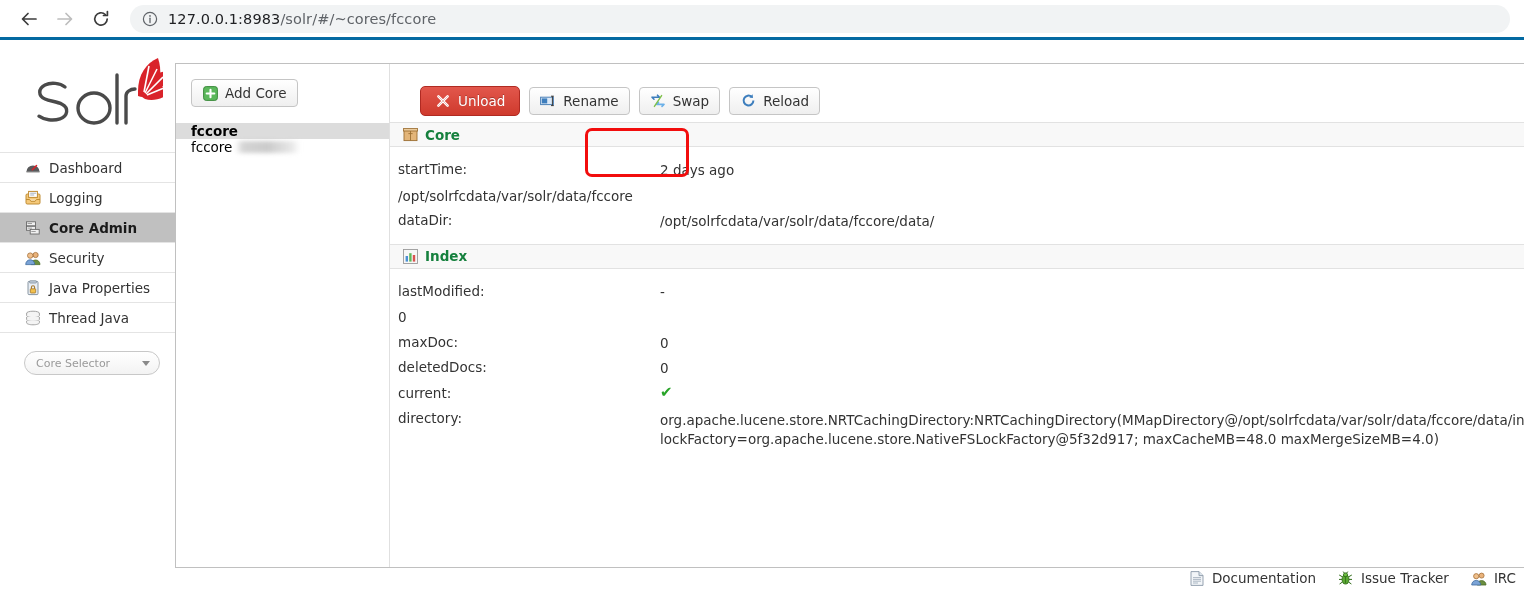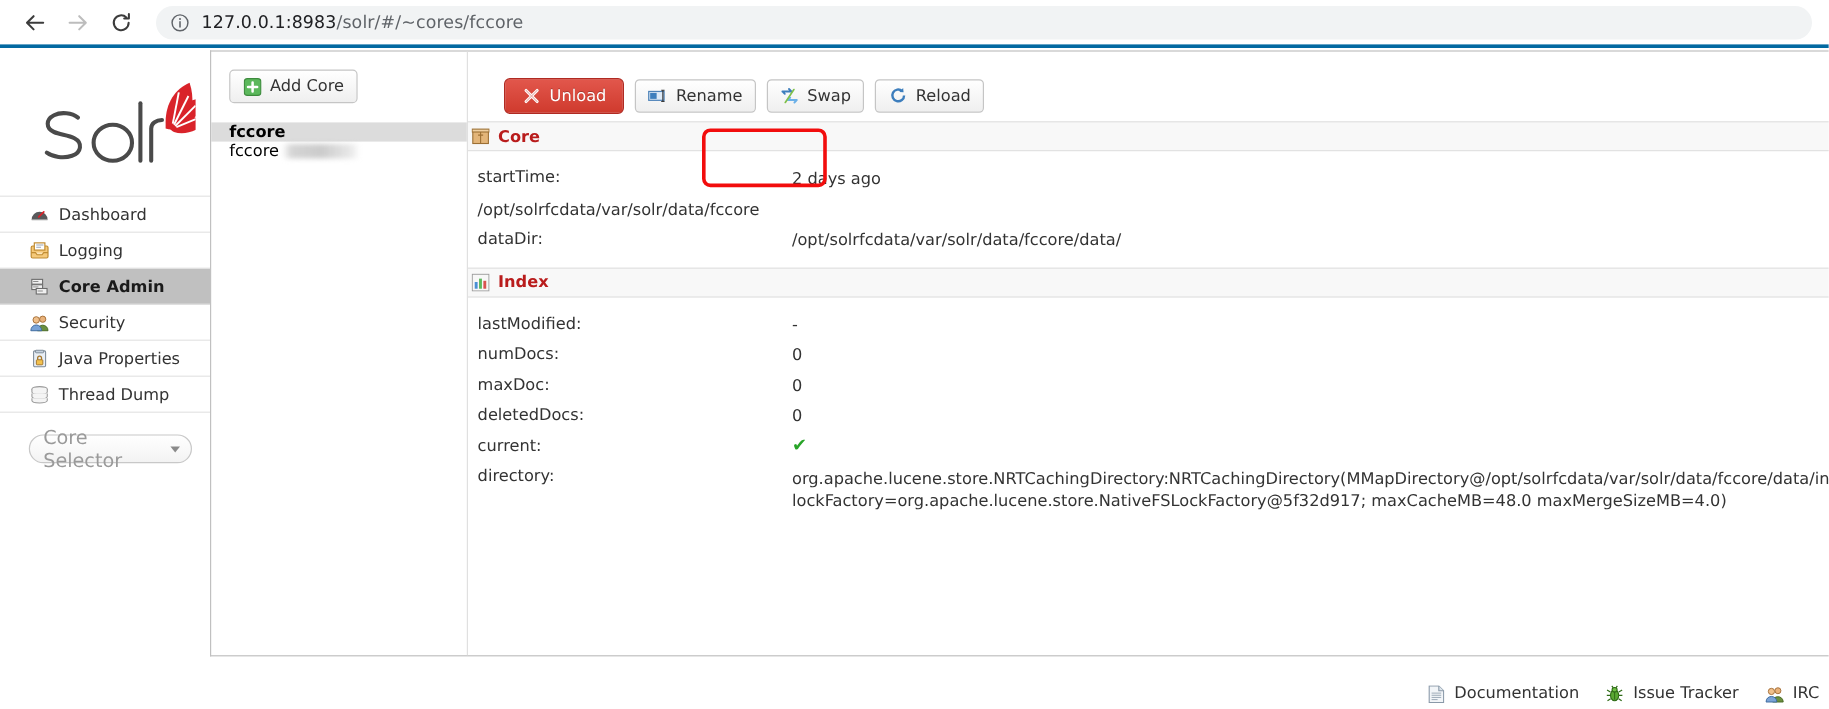--- a/index.html
+++ b/index.html
@@ -65,21 +65,21 @@
   
   .page {
     position: relative;
     height: 551px;
   }
 
   
   .sidebar {
     position: absolute;
     left: 0;
-    top: 15px;
+    top: 4px;
     width: 175px;
     padding-top: 8px;
   }
   .logo {
     height: 90px;
     position: relative;
     margin: 4px 0 6px 18px;
   }
   .logo svg { display: block; }
 
@@ -118,35 +118,35 @@
     width: 136px;
     height: 24px;
     border: 1px solid #c8c8c8;
     border-radius: 12px;
     background: linear-gradient(#ffffff, #f3f3f3);
     display: flex;
     align-items: center;
     justify-content: space-between;
     padding: 0 9px 0 11px;
     box-sizing: border-box;
-    font-size: 16px;
+    font-size: 11px;
     color: #9a9a9a;
   }
   .caret {
     width: 0; height: 0;
     border-left: 4px solid transparent;
     border-right: 4px solid transparent;
     border-top: 5px solid #8a8a8a;
   }
 
   
   .content {
     position: absolute;
     left: 175px;
-    top: 2px;
+    top: 23px;
     right: 0px;
     height: 505px;
     border: 1px solid #c0c0c0;
     border-right: none;
     background: #fff;
     box-sizing: border-box;
   }
   .core-list {
     position: absolute;
     left: 0; top: 0;
@@ -237,24 +237,24 @@
     pointer-events: none;
   }
 
   .section-head {
     background: #f8f8f8;
     border-top: 1px solid #e2e2e2;
     border-bottom: 1px solid #e2e2e2;
     height: 25px;
     display: flex;
     align-items: center;
-    padding-left: 2px;
+    padding-left: 12px;
     font-size: 13.5px;
     font-weight: bold;
-    color: #b91c1c;
+    color: #15803d;
     box-sizing: border-box;
   }
   .section-head .shicon {
     width: 16px; height: 16px;
     margin-right: 7px;
     display: flex; align-items: center; justify-content: center;
     flex: 0 0 auto;
   }
   .kv-table {
     padding: 14px 0 6px 8px;
@@ -429,21 +429,21 @@
         <span class="menu-icon">
           <svg width="16" height="16" viewBox="0 0 16 16">
               <g fill="#f4f4f4" stroke="#9a9a9a" stroke-width="0.9">
                 <ellipse cx="8" cy="3.2" rx="6.4" ry="2"></ellipse>
                 <path d="M1.6 3.2v2.4c0 1.1 2.9 2 6.4 2s6.4-0.9 6.4-2V3.2"></path>
                 <path d="M1.6 7v2.4c0 1.1 2.9 2 6.4 2s6.4-0.9 6.4-2V7"></path>
                 <path d="M1.6 10.8v2c0 1.1 2.9 2 6.4 2s6.4-0.9 6.4-2v-2"></path>
               </g>
             </svg>
         </span>
-        <span>Thread Dump</span>
+        <span>Thread Java</span>
       </div>
 
     </div>
 
     <div class="core-selector">
       <span>Core Selector</span>
       <span class="caret"></span>
     </div>
   </div>
 
@@ -552,21 +552,20 @@
             </svg>
         </span>
         <span>Index</span>
       </div>
       <div class="kv-table">
         <div class="kv-row">
           <div class="kv-key">lastModified:</div>
           <div class="kv-val">-</div>
         </div>
         <div class="kv-row">
-          <div class="kv-key">numDocs:</div>
           <div class="kv-val">0</div>
         </div>
         <div class="kv-row">
           <div class="kv-key">maxDoc:</div>
           <div class="kv-val">0</div>
         </div>
         <div class="kv-row">
           <div class="kv-key">deletedDocs:</div>
           <div class="kv-val">0</div>
         </div>

